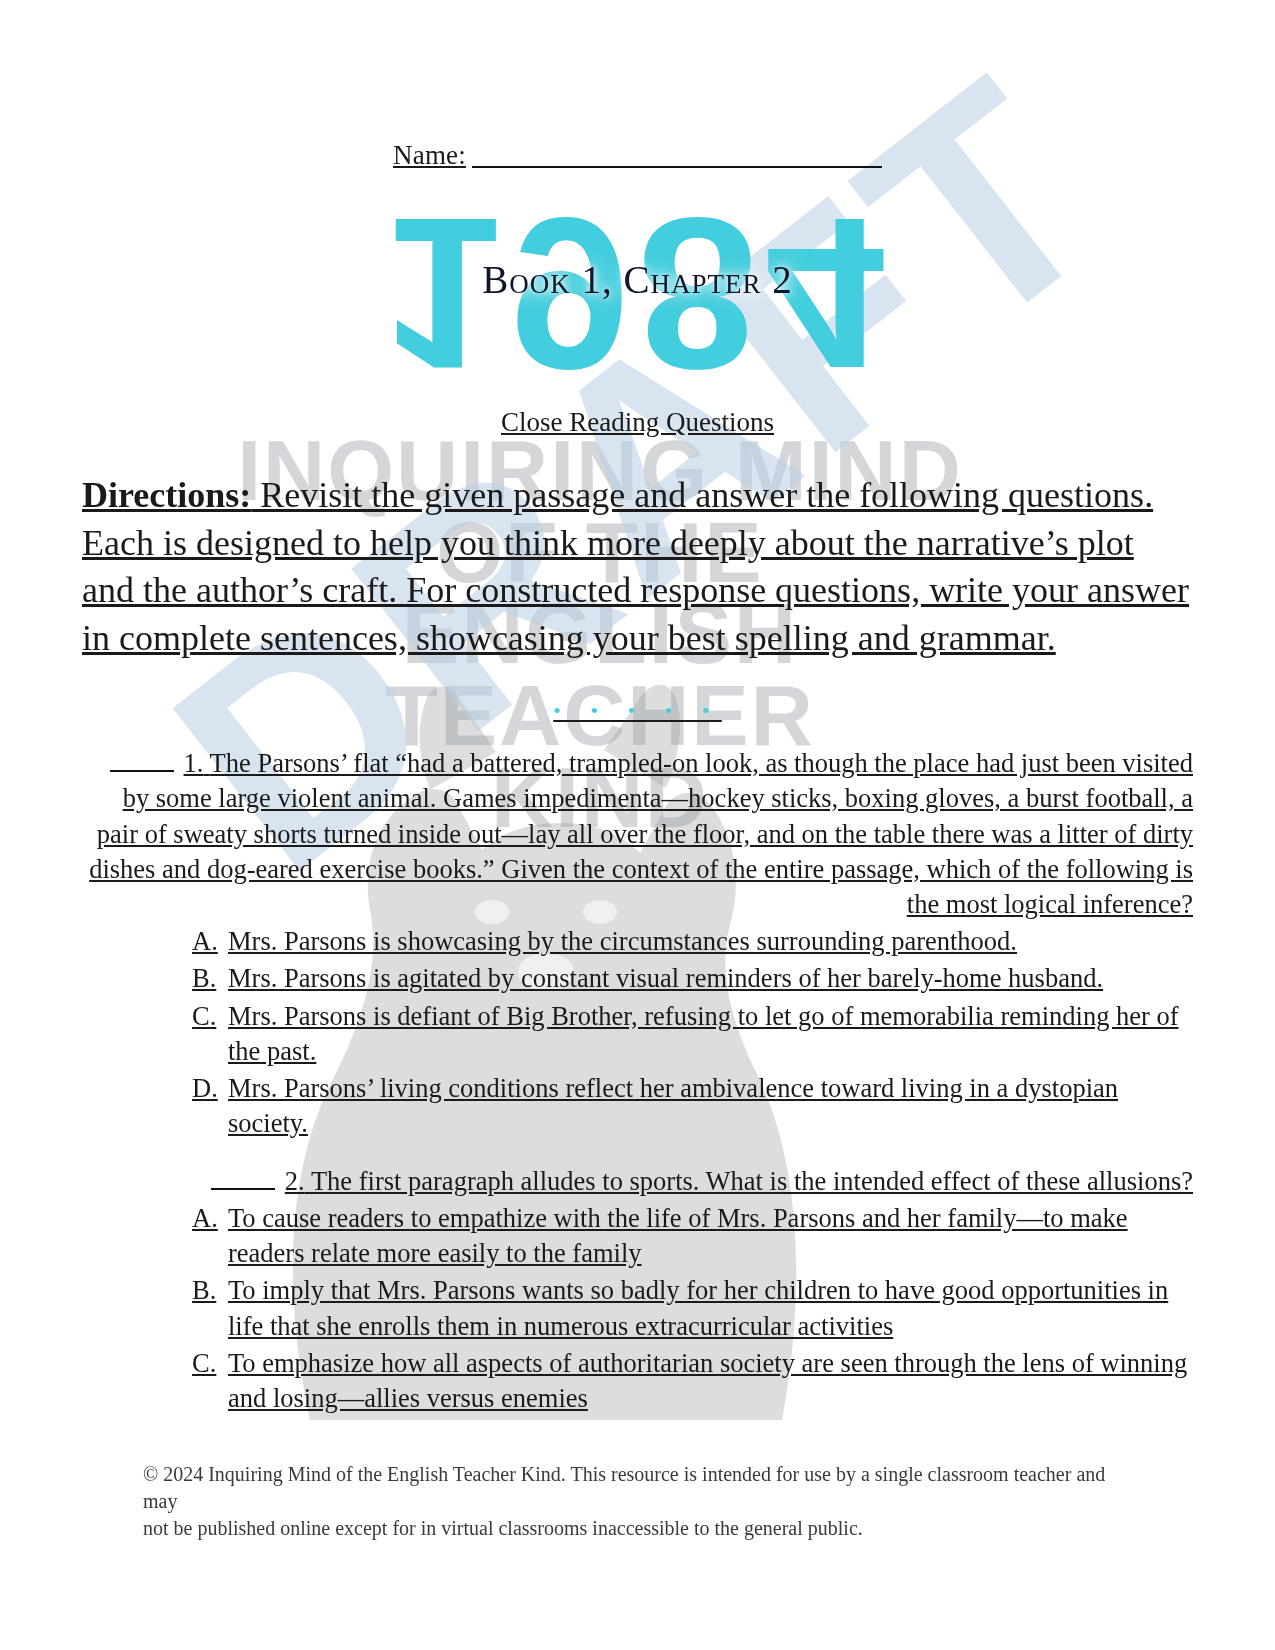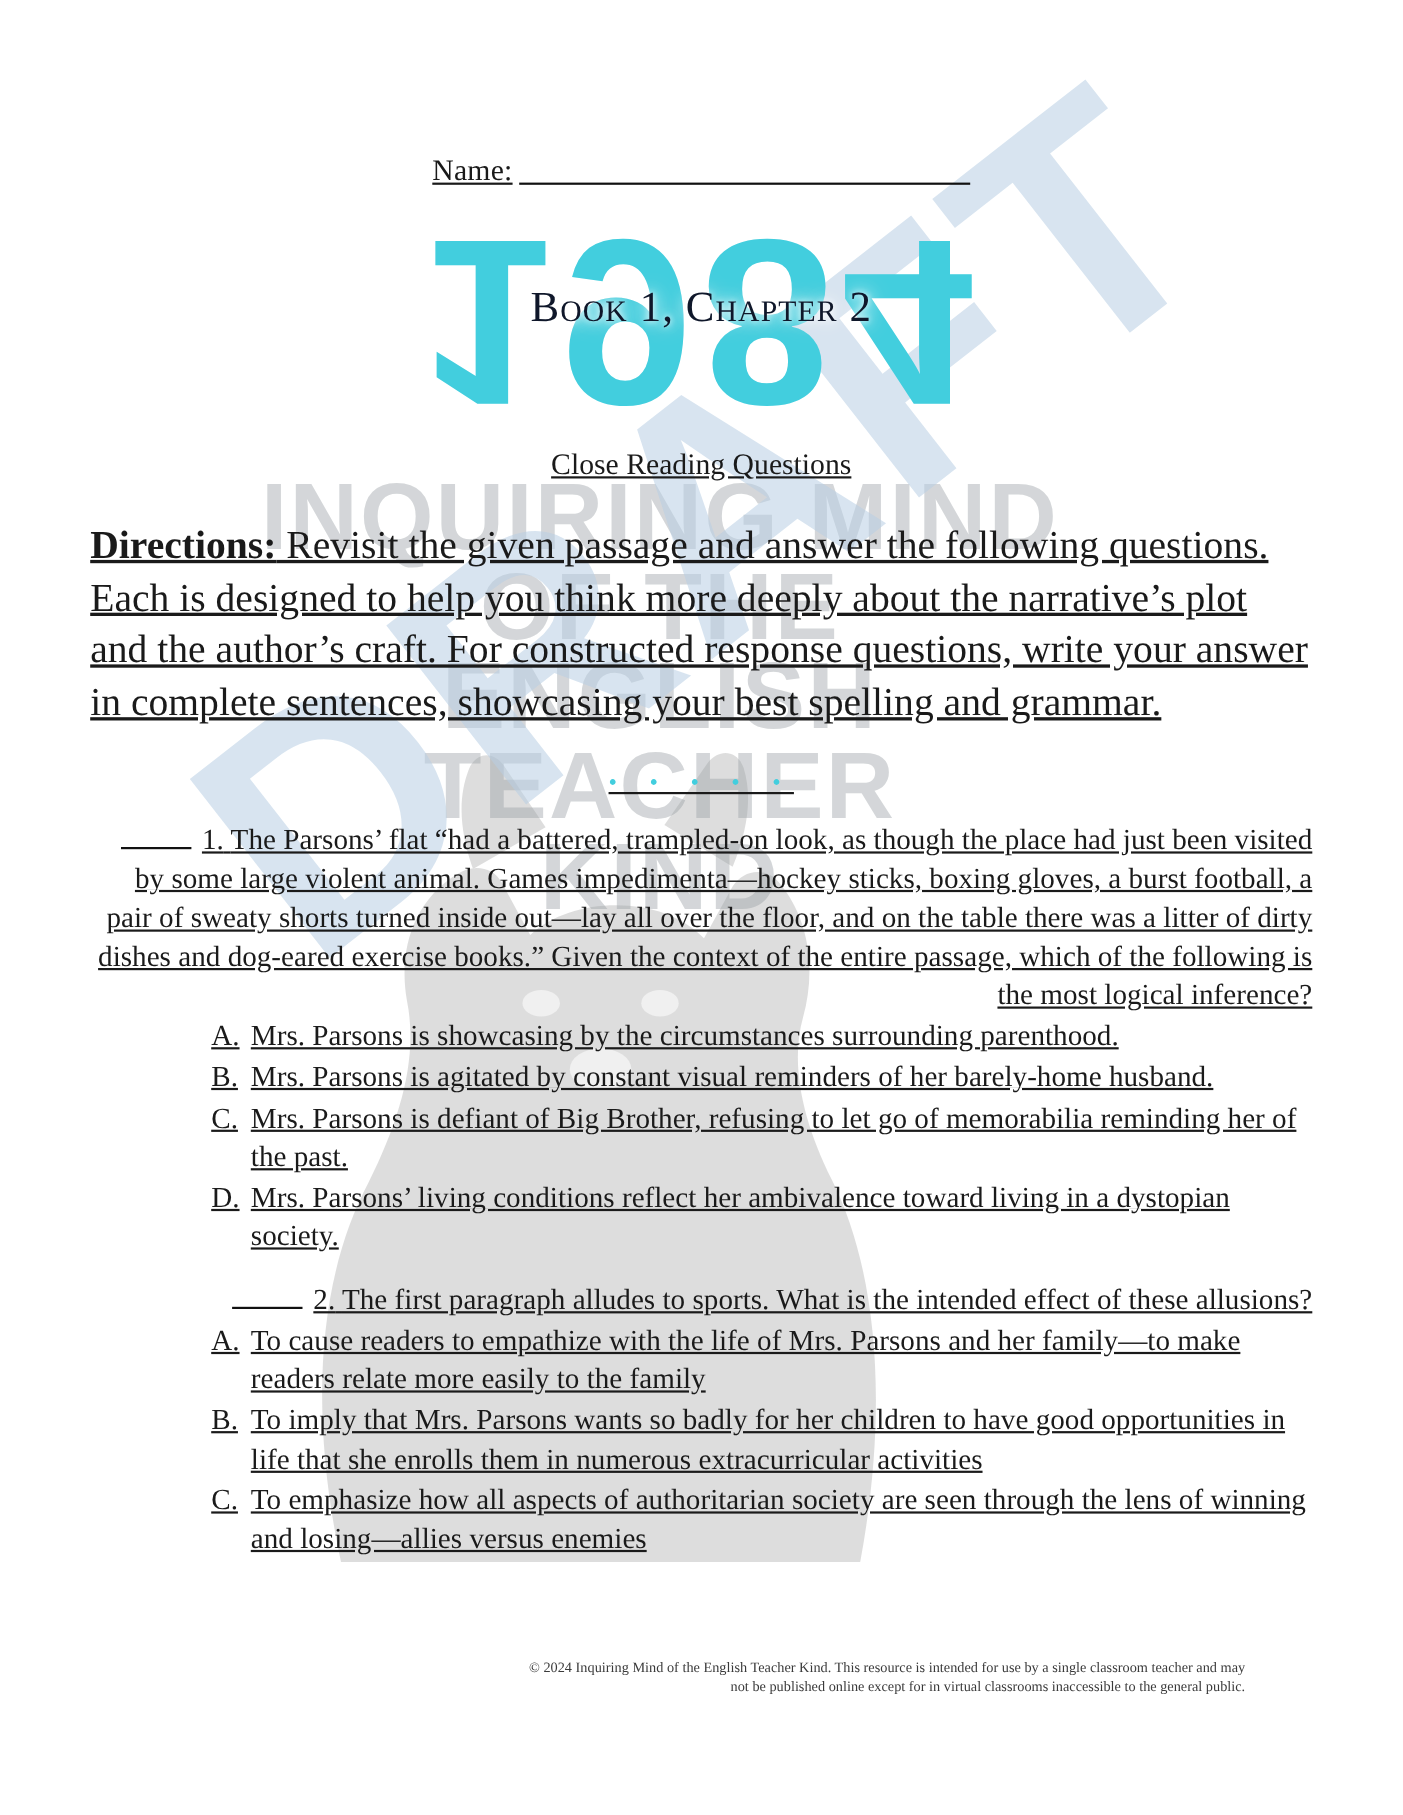--- a/index.html
+++ b/index.html
@@ -181,22 +181,22 @@
     width: 36px;
     flex: 0 0 36px;
   }
   .choice-text { flex: 1 1 auto; }
 
   .footer {
     position: absolute;
     left: 143px;
     right: 143px;
     bottom: 108px;
-    text-align: right;
-    font-size: 13px;
+    text-align: left;
+    font-size: 20px;
     line-height: 1.35;
     color: #3a3a3a;
     z-index: 3;
   }
 </style>
 </head>
 <body>
 
 <div class="page">
 

